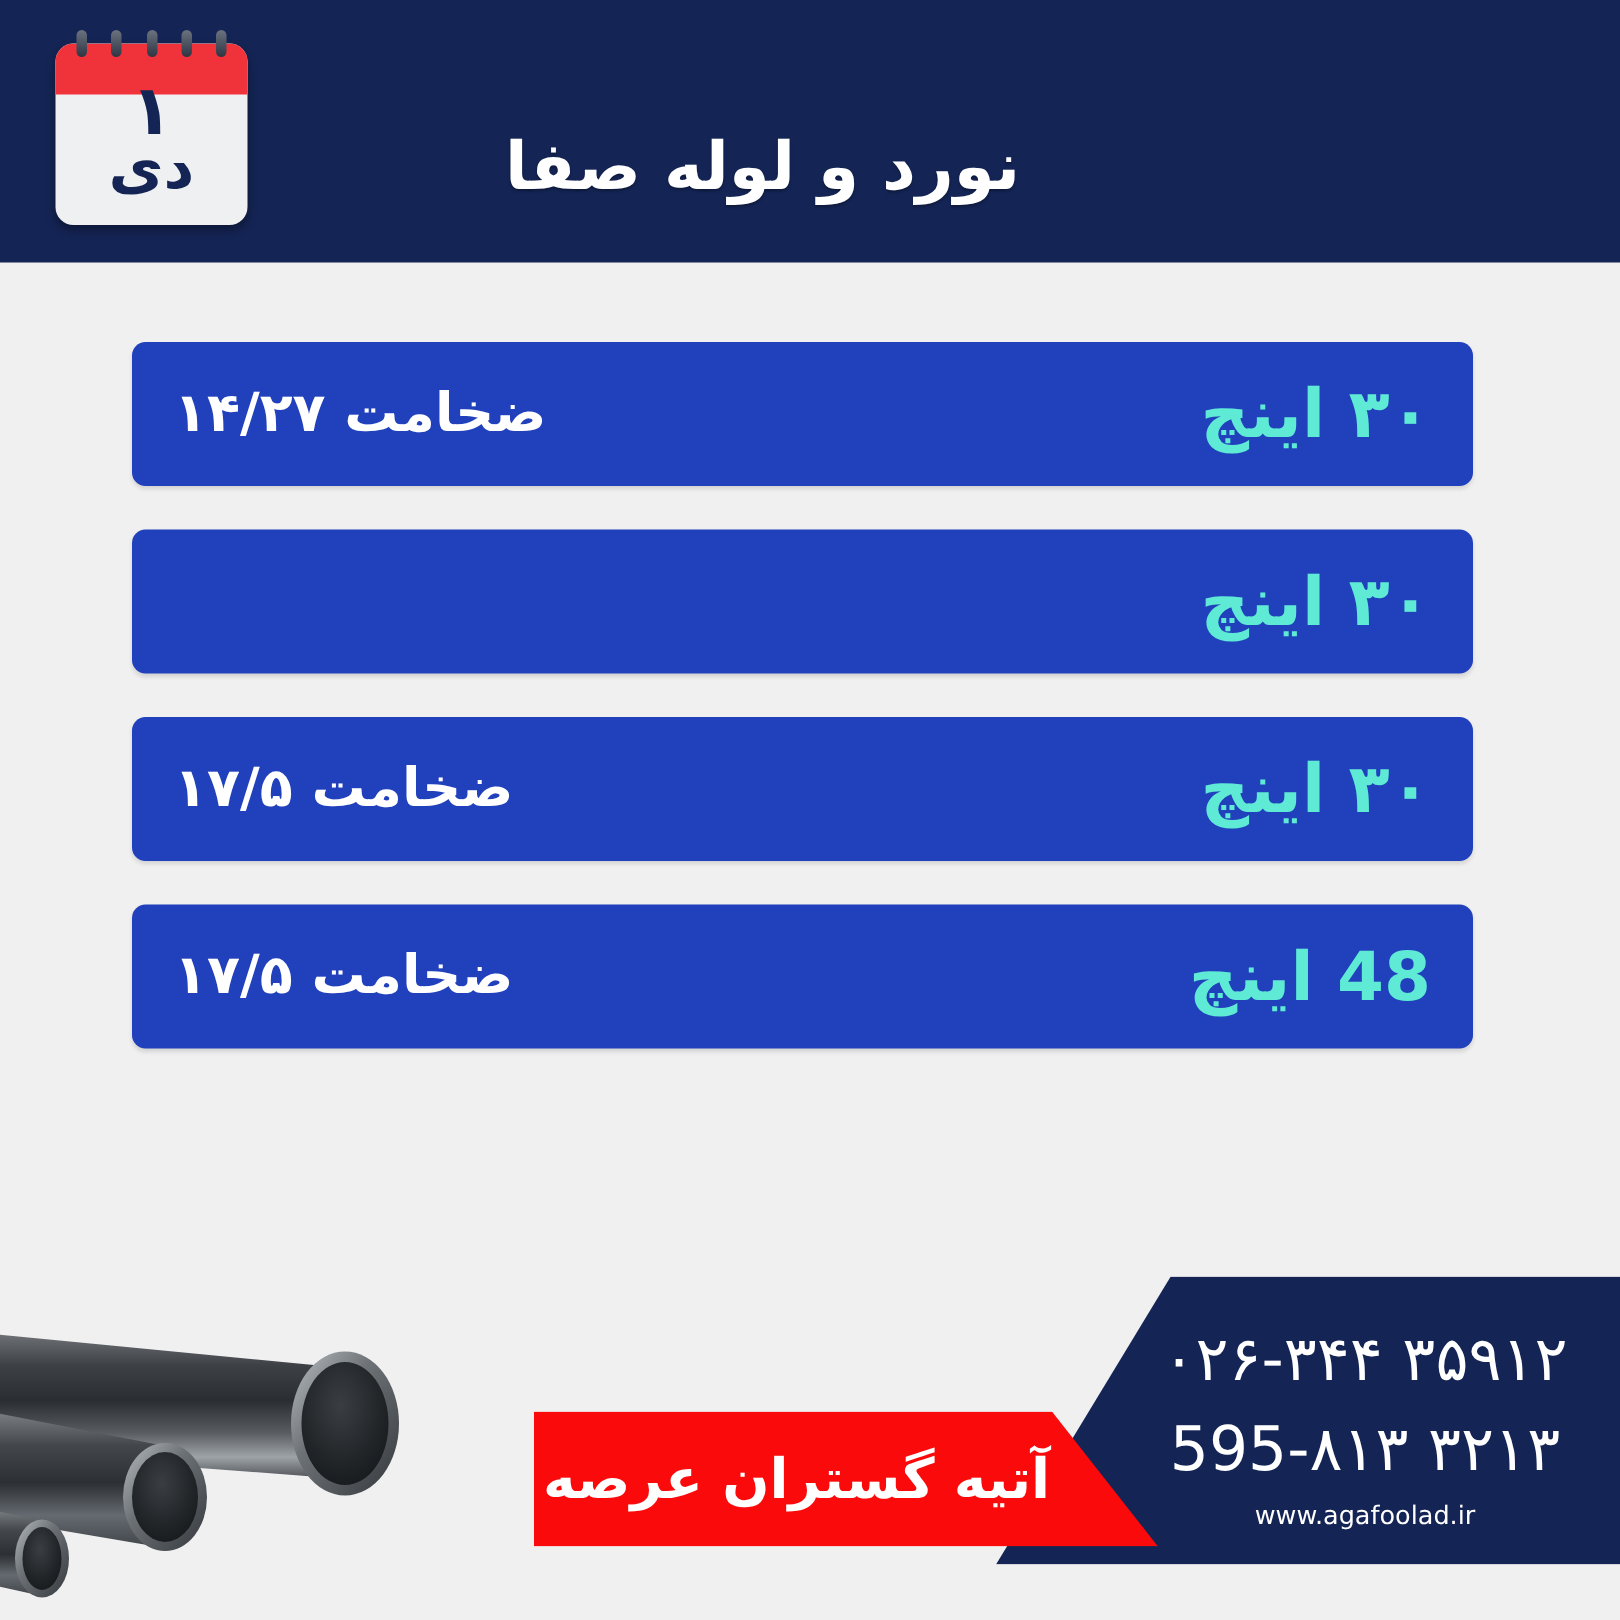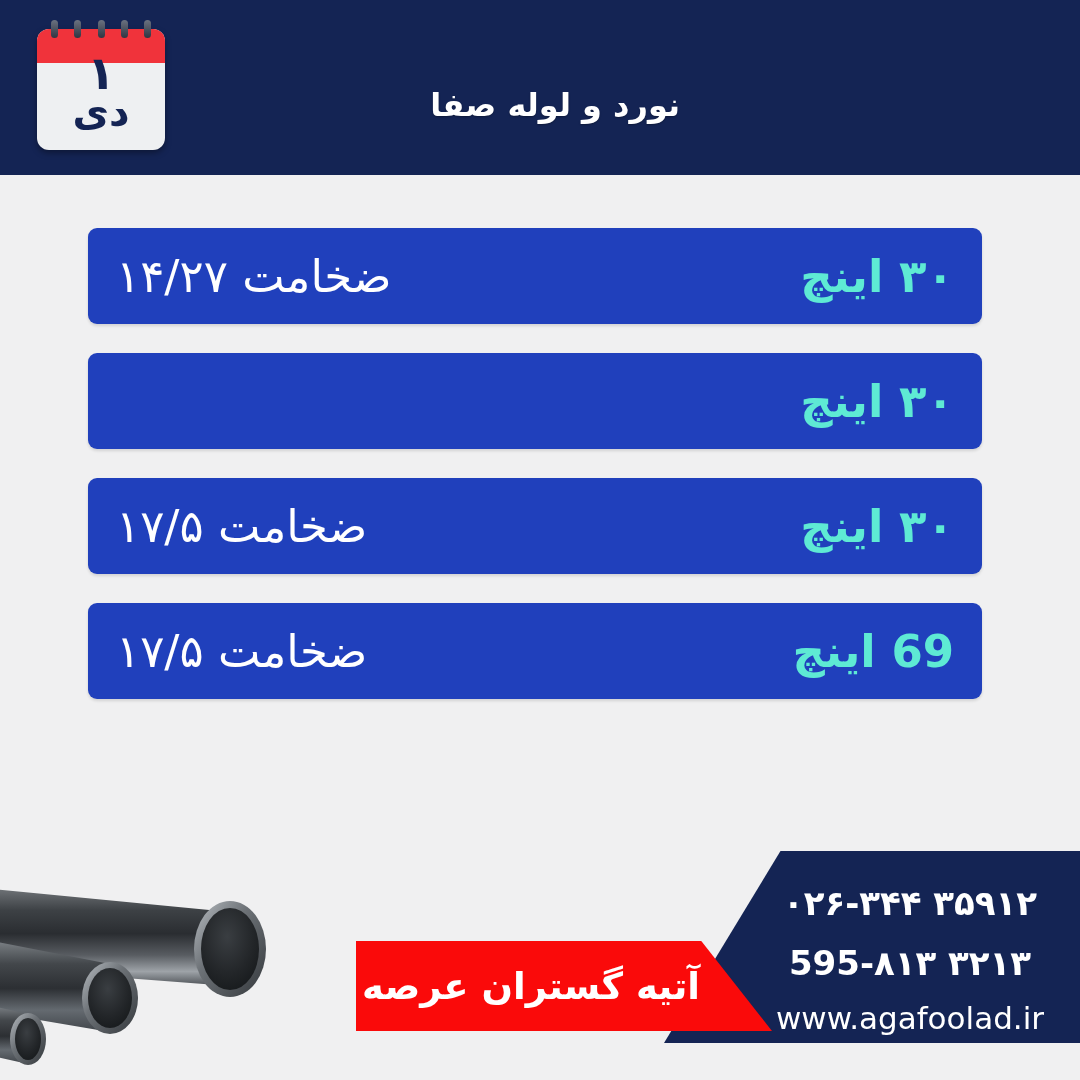--- a/index.html
+++ b/index.html
@@ -35,21 +35,21 @@
     line-height: 1.25;
     letter-spacing: 1px;
     white-space: nowrap;
     text-shadow: 0 2px 3px rgba(0,0,0,0.35);
   }
   .header-subtitle {
     position: absolute;
     top: 86px;
     right: 400px;
     color: #ffffff;
-    font-size: 32px;
+    font-size: 44px;
     font-weight: bold;
     line-height: 1.2;
     white-space: nowrap;
     text-shadow: 0 1px 2px rgba(0,0,0,0.3);
   }
 
   
   .calendar {
     position: absolute;
     top: 20px;
@@ -136,22 +136,22 @@
     font-weight: bold;
     white-space: nowrap;
     line-height: 1;
   }
   .spec-thickness {
     position: absolute;
     top: 50%;
     left: 28px;
     transform: translateY(-50%);
     color: #ffffff;
-    font-size: 45px;
-    font-weight: normal;
+    font-size: 36px;
+    font-weight: bold;
     white-space: nowrap;
     line-height: 1;
     direction: rtl;
   }
 
   
   .pipes {
     position: absolute;
     left: -8px;
     bottom: 0;
@@ -169,36 +169,36 @@
     background: #142454;
     clip-path: polygon(28% 0%, 100% 0%, 100% 100%, 0% 100%);
     overflow: hidden;
   }
   .contact-phone {
     position: absolute;
     right: 20px;
     width: 300px;
     text-align: center;
     color: #ffffff;
-    font-size: 34px;
-    font-weight: bold;
+    font-size: 41px;
+    font-weight: normal;
     line-height: 1;
     white-space: nowrap;
     direction: ltr;
   }
   .phone-1 { top: 35px; }
   .phone-2 { top: 95px; }
   .contact-site {
     position: absolute;
     top: 152px;
     right: 20px;
     width: 300px;
     text-align: center;
     color: #ffffff;
-    font-size: 31px;
+    font-size: 17px;
     font-weight: normal;
     line-height: 1;
     direction: ltr;
     white-space: nowrap;
   }
 
   
   .brand-banner {
     position: absolute;
     left: 356px;
@@ -255,21 +255,21 @@
   <div class="spec-row">
     <span class="spec-size">۳۰  اینچ</span>
   </div>
 
   <div class="spec-row">
     <span class="spec-size">۳۰  اینچ</span>
     <span class="spec-thickness">ضخامت ۱۷/۵</span>
   </div>
 
   <div class="spec-row">
-    <span class="spec-size">69  اینچ</span>
+    <span class="spec-size">48  اینچ</span>
     <span class="spec-thickness">ضخامت ۱۷/۵</span>
   </div>
 
 </div>
 
 <svg class="pipes" viewBox="0 0 340 224">
   <defs>
     <linearGradient id="pipeBody" x1="0" y1="0" x2="0" y2="1">
       <stop offset="0%" stop-color="#6e7276"></stop>
       <stop offset="22%" stop-color="#3d4145"></stop>

